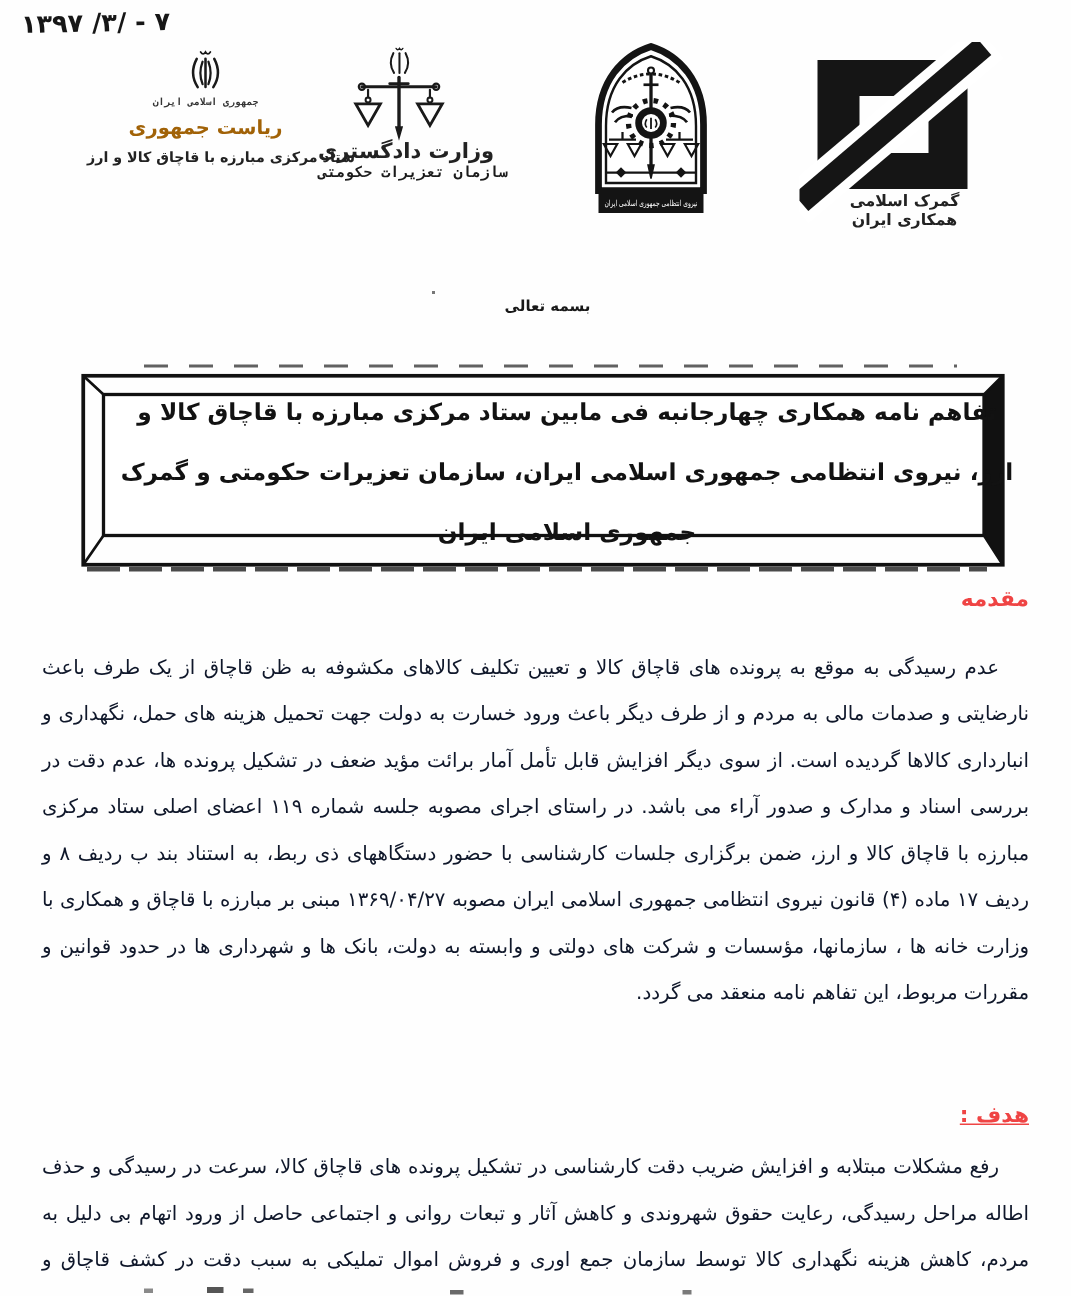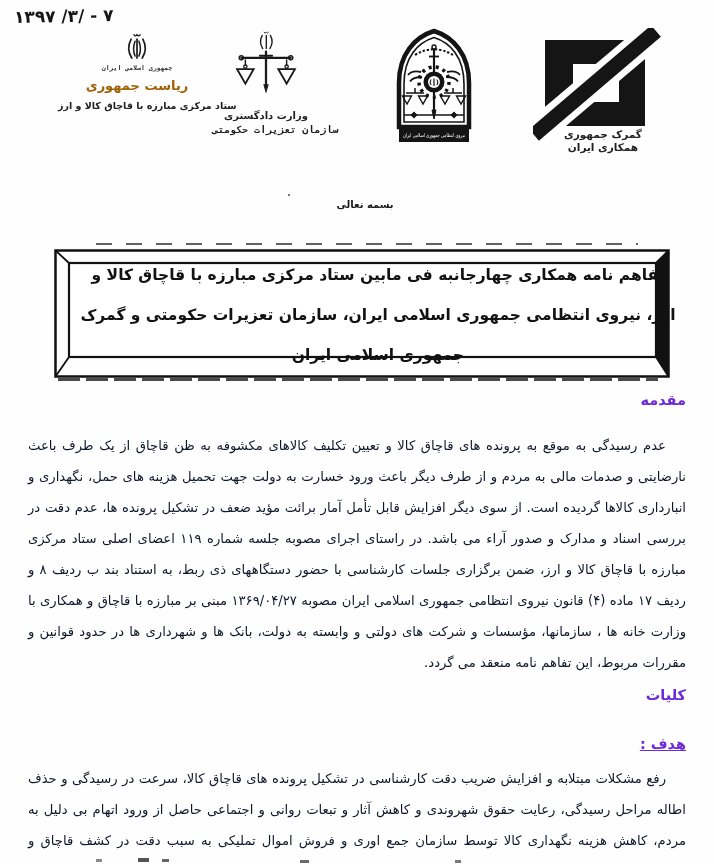--- a/index.html
+++ b/index.html
@@ -22,21 +22,21 @@
   
   .logo{position:absolute;text-align:center;}
   .logo-hq{left:58px;top:31px;width:158px;}
   .logo-tazirat{left:212px;top:31px;width:108px;}
   .logo-police{left:386px;top:28px;width:96px;}
   .logo-customs{left:533px;top:28px;width:140px;}
   .logo svg{display:block;margin:0 auto;}
   .cap-tiny{font-size:6.5px;font-weight:bold;color:#333;margin-top:2px;line-height:8px;font-family:Liberation Mono, monospace;}
   .cap-main{font-size:13px;font-weight:bold;color:#a16207;margin-top:5px;line-height:16px;white-space:nowrap;}
   .cap-sub{font-size:9.5px;font-weight:bold;color:#222;margin-top:6px;line-height:12px;white-space:nowrap;}
-  .cap-t1{font-size:10px;font-weight:bold;color:#222;margin-top:15px;line-height:11px;white-space:nowrap;}
+  .cap-t1{font-size:14px;font-weight:bold;color:#222;margin-top:1px;line-height:11px;white-space:nowrap;}
   .cap-t2{font-size:10px;font-weight:bold;color:#1b1b1b;margin-top:3px;line-height:13px;white-space:nowrap;font-family:Liberation Mono, monospace;}
   .customs-cap{position:absolute;left:533px;top:128px;width:140px;text-align:center;
     font-size:10.5px;font-weight:bold;color:#222;line-height:13px;letter-spacing:1px;}
   
   .bismillah{
     position:absolute;top:199px;left:16px;right:0;
     text-align:center;font-size:10px;font-weight:bold;color:#181818;direction:rtl;
   }
   
   .title-box{position:absolute;left:54px;top:249px;width:648px;height:129px;}
@@ -47,21 +47,21 @@
     direction:rtl;text-align:center;
     font-size:15.5px;font-weight:bold;line-height:40px;color:#121212;
   }
   
   .artifact-top{position:absolute;left:96px;top:243px;width:542px;height:2px;
     background:repeating-linear-gradient(90deg,#2d2d2d 0 16px,transparent 16px 30px);opacity:.75;}
   .artifact-bottom{position:absolute;left:58px;top:378px;width:600px;height:3px;
     background:repeating-linear-gradient(90deg,#1e1e1e 0 22px,transparent 22px 28px);opacity:.8;}
   
   .rtl-block{direction:rtl;position:absolute;right:28px;left:28px;}
-  .sec-heading{font-size:14.5px;font-weight:bold;color:#6d28d9;}
+  .sec-heading{font-size:14.5px;font-weight:bold;color:#ef4444;}
   .h-moqaddameh{top:392px;}
   .h-kolliyat{top:687px;}
   .h-hadaf{top:736px;text-decoration:underline;}
   .para{
     font-size:13.2px;line-height:31px;color:#0f172a;
     text-align:justify;text-justify:inter-word;text-indent:20px;
   }
   .p-intro{top:430px;}
   .p-goal{top:763px;}
   
@@ -158,21 +158,21 @@
   <div class="logo logo-customs">
     <span>
     <svg width="140" height="122" viewBox="0 0 140 122">
       <path d="M12,12 H112 V98 H12 Z M40,36 H86 V74 H40 Z" fill="#151515" fill-rule="evenodd"></path>
       <path d="M-3,110 L127,0" stroke="#ffffff" stroke-width="28" fill="none"></path>
       <path d="M1,107 L123,3" stroke="#151515" stroke-width="15" fill="none"></path>
     </svg>
     </span>
   </div>
   <div class="customs-cap">
-    <div>گمرک جمهوری</div>
+    <div>گمرک اسلامی</div>
     <div>همکاری ایران</div>
   </div>
 
   <div class="bismillah">بسمه تعالی</div>
 
   <div class="artifact-top"></div>
   <div class="artifact-bottom"></div>
 
   <div class="title-box">
     <svg width="616" height="129" viewBox="0 0 616 129">
@@ -180,21 +180,20 @@
       <rect x="1.5" y="1.5" width="613" height="126" fill="none" stroke="#111111" stroke-width="2.5"></rect>
       <rect x="15" y="14" width="587" height="94" fill="#ffffff" stroke="#111111" stroke-width="2.2"></rect>
       <path d="M1.5,1.5 L15,14 M614.5,1.5 L602,14 M1.5,127.5 L15,108 M614.5,127.5 L602,108" stroke="#111111" stroke-width="1.8" fill="none"></path>
     </svg>
     <div class="title-text">تفاهم نامه همکاری چهارجانبه فی مابین ستاد مرکزی مبارزه با قاچاق کالا و ارز، نیروی انتظامی جمهوری اسلامی ایران، سازمان تعزیرات حکومتی و گمرک جمهوری اسلامی ایران</div>
   </div>
 
   <div class="rtl-block sec-heading h-moqaddameh">مقدمه</div>
   <div class="rtl-block para p-intro">عدم رسیدگی به موقع به پرونده های قاچاق کالا و تعیین تکلیف کالاهای مکشوفه به ظن قاچاق از یک طرف باعث نارضایتی و صدمات مالی به مردم و از طرف دیگر باعث ورود خسارت به دولت جهت تحمیل هزینه های حمل، نگهداری و انبارداری کالاها گردیده است. از سوی دیگر افزایش قابل تأمل آمار برائت مؤید ضعف در تشکیل پرونده ها، عدم دقت در بررسی اسناد و مدارک و صدور آراء می باشد. در راستای اجرای مصوبه جلسه شماره ۱۱۹ اعضای اصلی ستاد مرکزی مبارزه با قاچاق کالا و ارز، ضمن برگزاری جلسات کارشناسی با حضور دستگاههای ذی ربط، به استناد بند ب ردیف ۸ و ردیف ۱۷ ماده (۴) قانون نیروی انتظامی جمهوری اسلامی ایران مصوبه ۱۳۶۹/۰۴/۲۷ مبنی بر مبارزه با قاچاق و همکاری با وزارت خانه ها ، سازمانها، مؤسسات و شرکت های دولتی و وابسته به دولت، بانک ها و شهرداری ها در حدود قوانین و مقررات مربوط، این تفاهم نامه منعقد می گردد.</div>
 
-  <div class="rtl-block sec-heading h-kolliyat">کلیات</div>
 
   <div class="rtl-block sec-heading h-hadaf">هدف :</div>
   <div class="rtl-block para p-goal">رفع مشکلات مبتلابه و افزایش ضریب دقت کارشناسی در تشکیل پرونده های قاچاق کالا، سرعت در رسیدگی و حذف اطاله مراحل رسیدگی، رعایت حقوق شهروندی و کاهش آثار و تبعات روانی و اجتماعی حاصل از ورود اتهام بی دلیل به مردم، کاهش هزینه نگهداری کالا توسط سازمان جمع اوری و فروش اموال تملیکی به سبب دقت در کشف قاچاق و افزایش</div>
 
   <div>
     <div class="speck sp1"></div>
     <div class="speck sp2"></div>
     <div class="speck sp3"></div>
     <div class="speck sp4"></div>
     <div class="speck sp5"></div>

